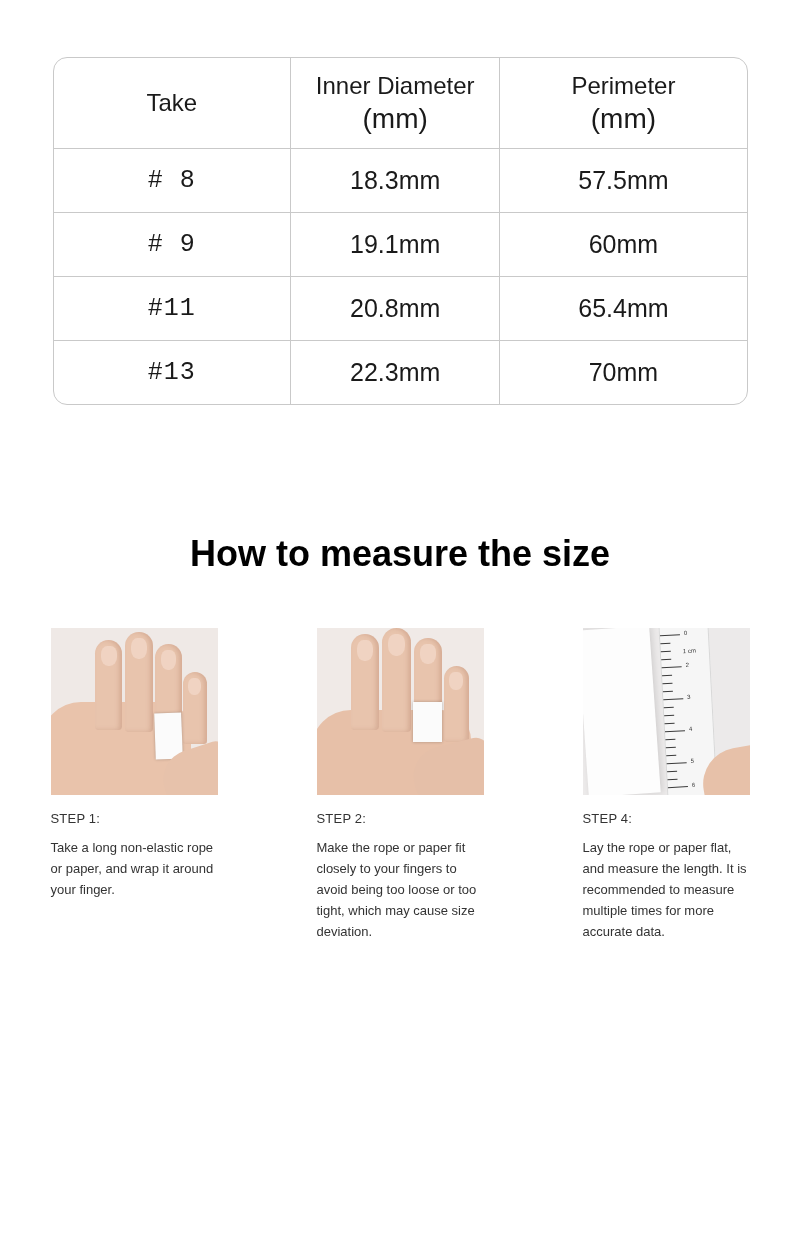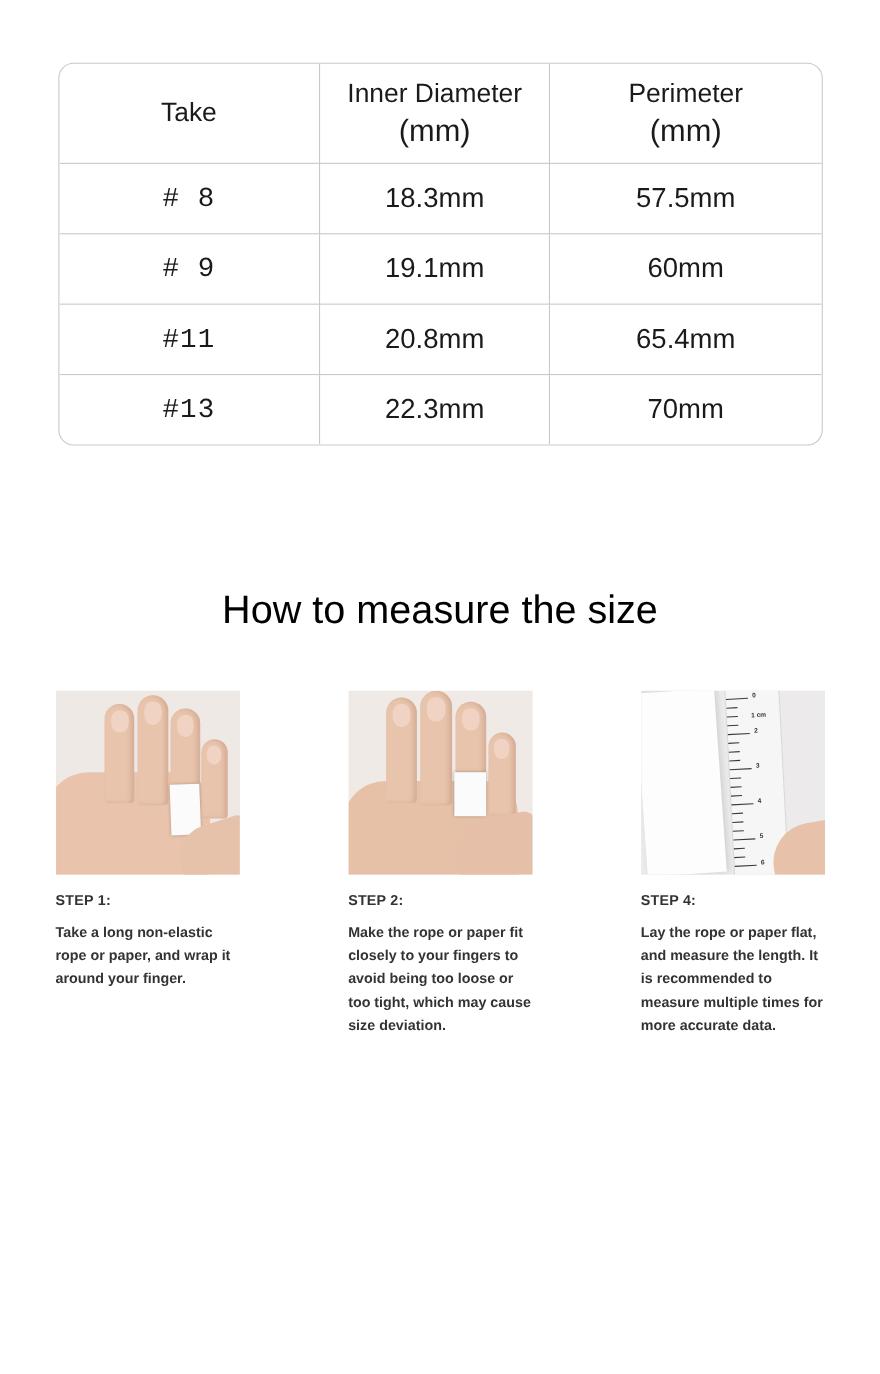--- a/index.html
+++ b/index.html
@@ -87,35 +87,34 @@
   }
   .table-round table.size-table tr > *:first-child { border-left: none; }
   .table-round table.size-table tr > *:last-child { border-right: none; }
   .table-round table.size-table thead tr th { border-top: none; }
   .table-round table.size-table tbody tr:last-child td { border-bottom: none; }
 
   
   .measure-title {
     text-align: center;
     font-size: 36px;
-    font-weight: normal;
+    font-weight: bold;
     margin: 0;
     padding-top: 128px;
     color: #000000;
   }
 
   .steps {
     display: flex;
     justify-content: space-between;
     width: 699px;
     margin: 53px auto 0 auto;
   }
   .step {
     width: 167px;
-    font-weight: bold;
   }
   .step-photo {
     width: 167px;
     height: 167px;
     overflow: hidden;
     position: relative;
     background: #e8e2de;
   }
   .step-label {
     font-size: 13px;

